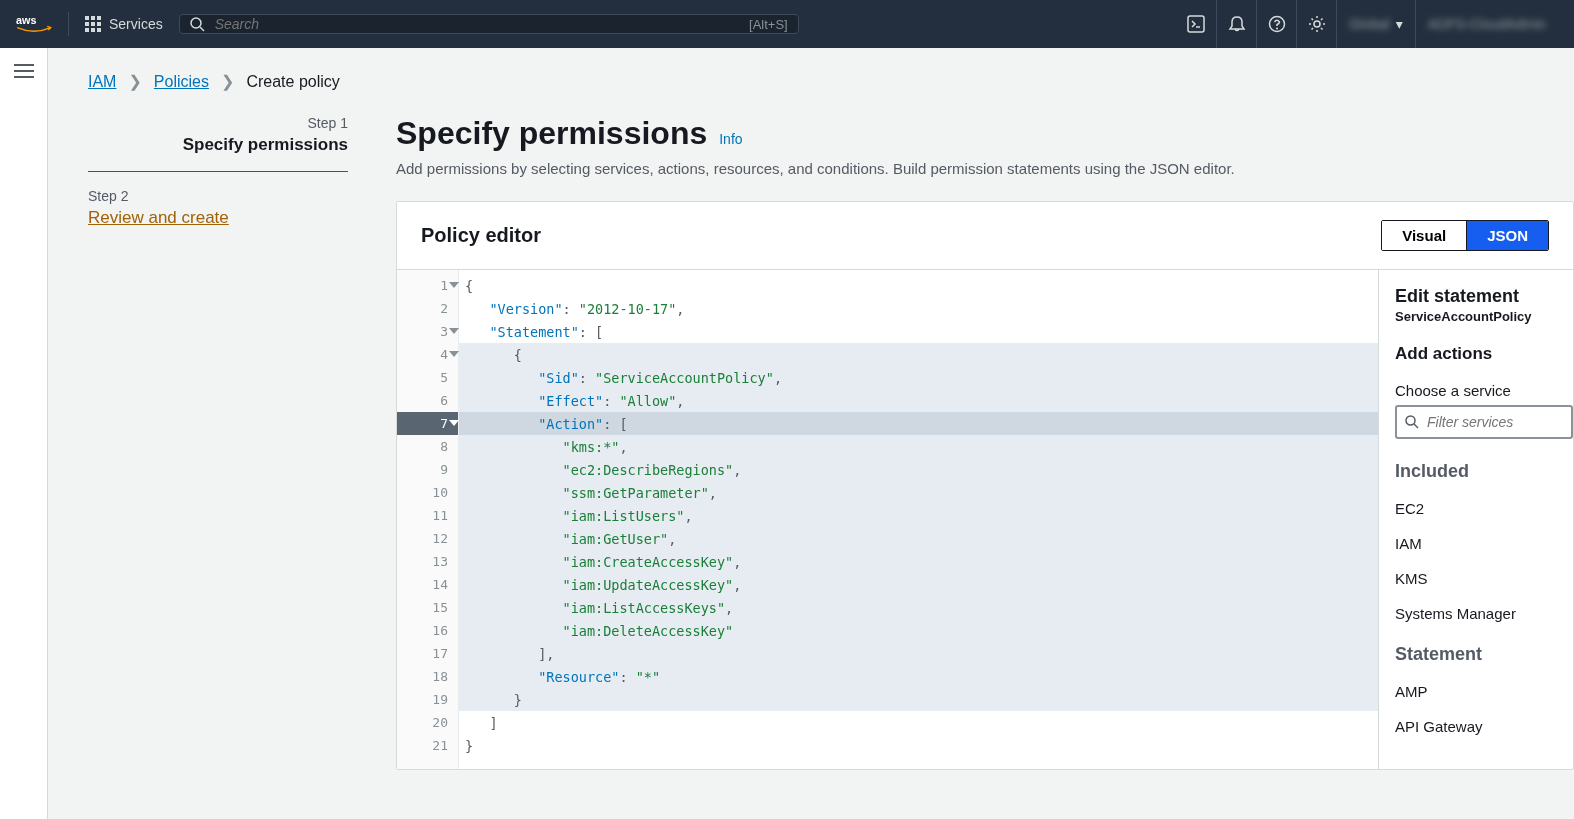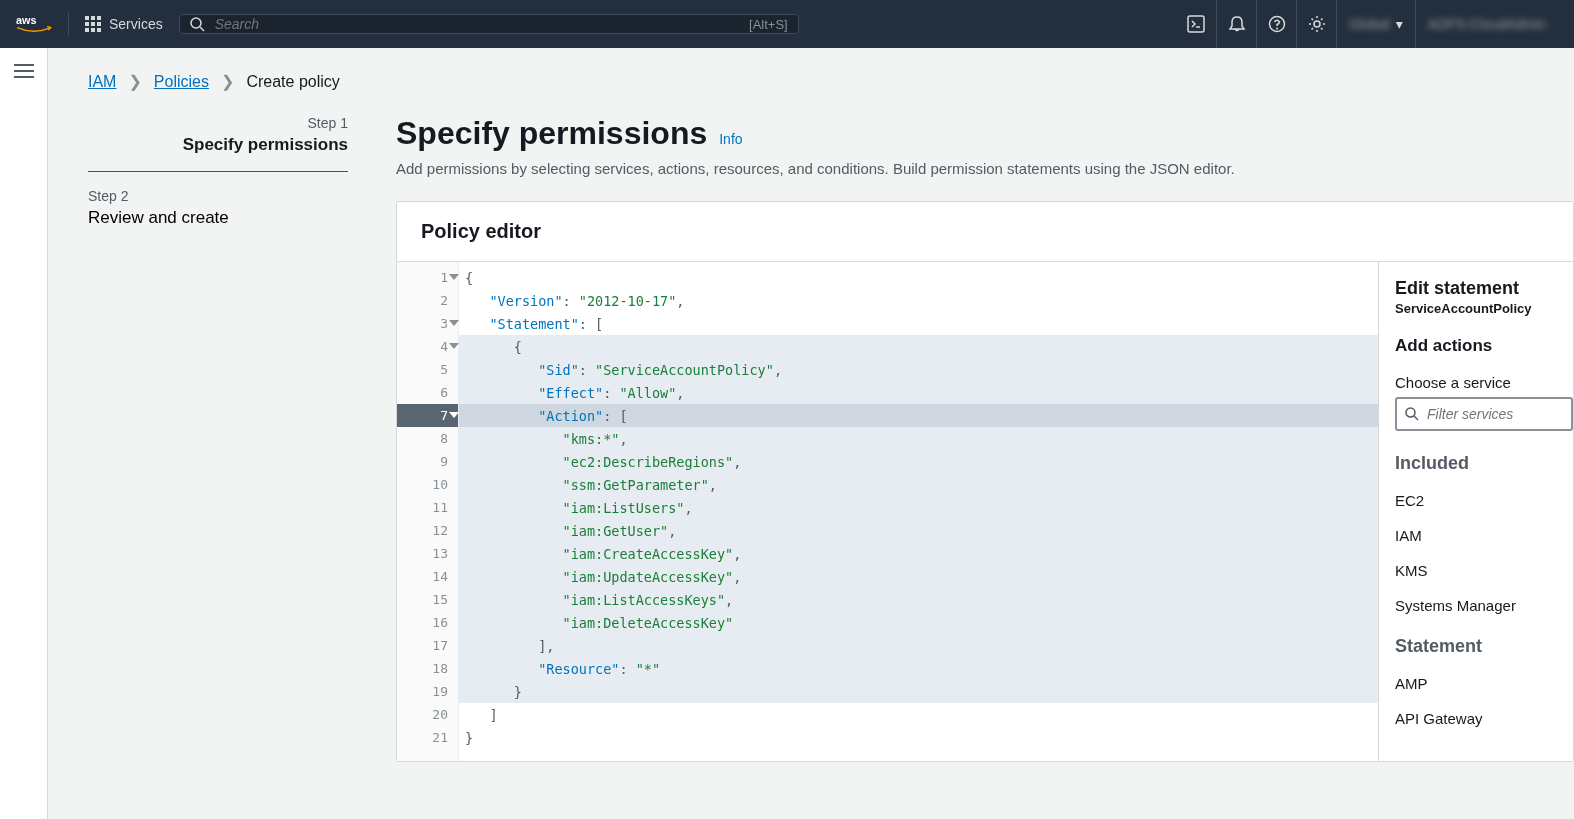--- a/index.html
+++ b/index.html
@@ -63,21 +63,21 @@
 .crumbs .sep { color: #879196; }
 .crumbs .current { color: #16191f; }
 
 
 .layout { display: flex; gap: 48px; align-items: flex-start; }
 .stepper { width: 260px; flex-shrink:0; }
 .stepper .step { padding-bottom: 16px; margin-bottom: 16px; }
 .stepper .step.with-border { border-bottom: 1px solid #1d4ed8; text-align: right; }
 .stepper .step-label { font-size: 14px; color: #545b64; margin-bottom: 4px; }
 .stepper .step-title { font-size: 17px; font-weight: 700; color: #16191f; }
-.stepper .step-title.link { color: #000000; font-weight: 400; cursor:pointer; }
+.stepper .step-title.link { color: #a16207; font-weight: 400; text-decoration: underline; cursor:pointer; }
 
 .main { flex: 1; padding-right: 0; min-width: 0; }
 .page-title-row { display:flex; align-items:baseline; gap:12px; }
 .page-title { font-size: 32px; font-weight: 700; color: #16191f; }
 .info-link { color: #0073bb; font-size: 14px; font-weight:500; cursor:pointer;}
 .page-desc { color: #545b64; font-size: 15px; margin-top: 8px; margin-bottom: 24px; }
 
 
 .panel { background: #fff; border: 1px solid #d5dbdb; border-radius: 2px; display:flex; flex-direction:column; }
 .panel-header { display: flex; align-items: center; padding: 18px 24px; }
@@ -221,20 +221,24 @@
     <div class="main">
       <div class="page-title-row">
         <h1 class="page-title">Specify permissions</h1>
         <span class="info-link">Info</span>
       </div>
       <p class="page-desc">Add permissions by selecting services, actions, resources, and conditions. Build permission statements using the JSON editor.</p>
 
       <div class="panel">
         <div class="panel-header">
           <h2>Policy editor</h2>
+          <div class="seg">
+            <button>Visual</button>
+            <button class="active">JSON</button>
+          </div>
         </div>
 
         <div class="editor-wrap">
           <div class="code-area">
             <div class="gutter" id="gutter">
                 <div class="ln fold">1</div>
                 <div class="ln">2</div>
                 <div class="ln fold">3</div>
                 <div class="ln fold">4</div>
                 <div class="ln">5</div>

